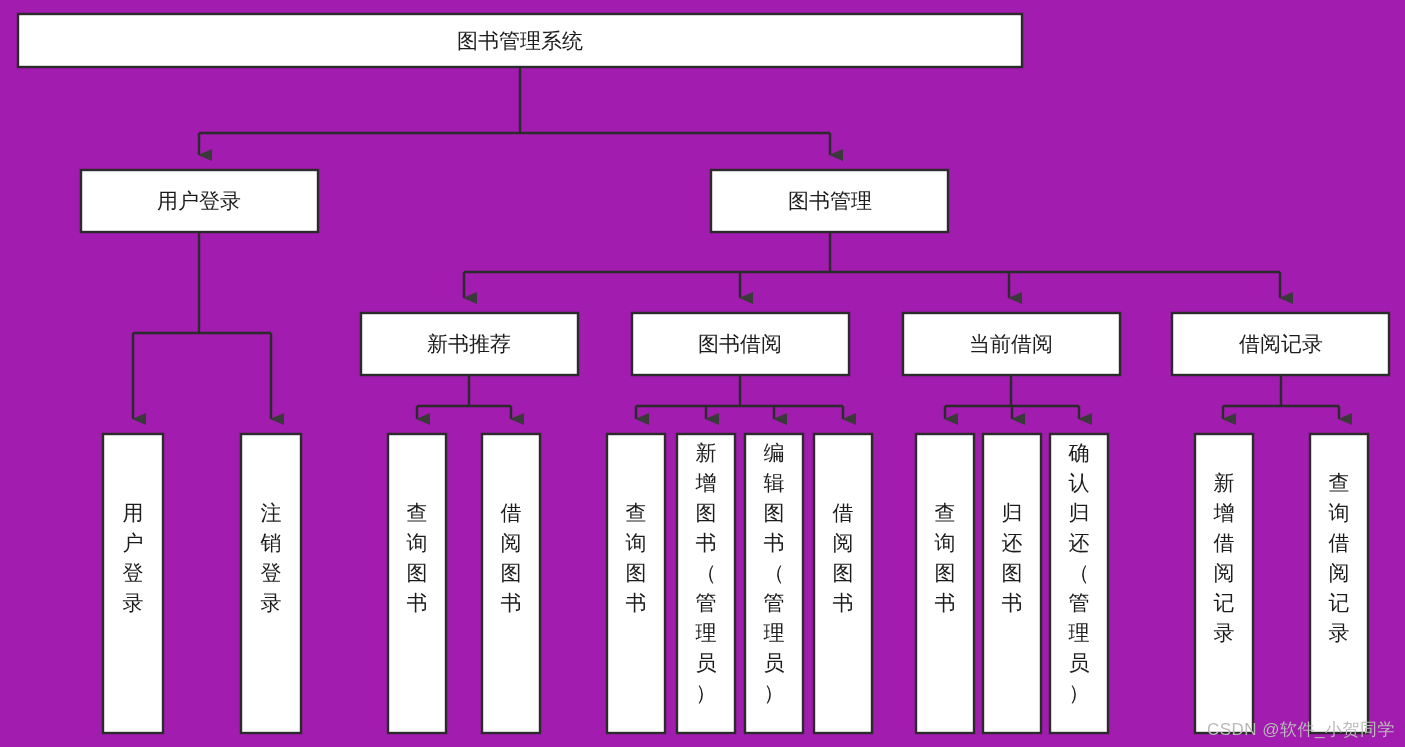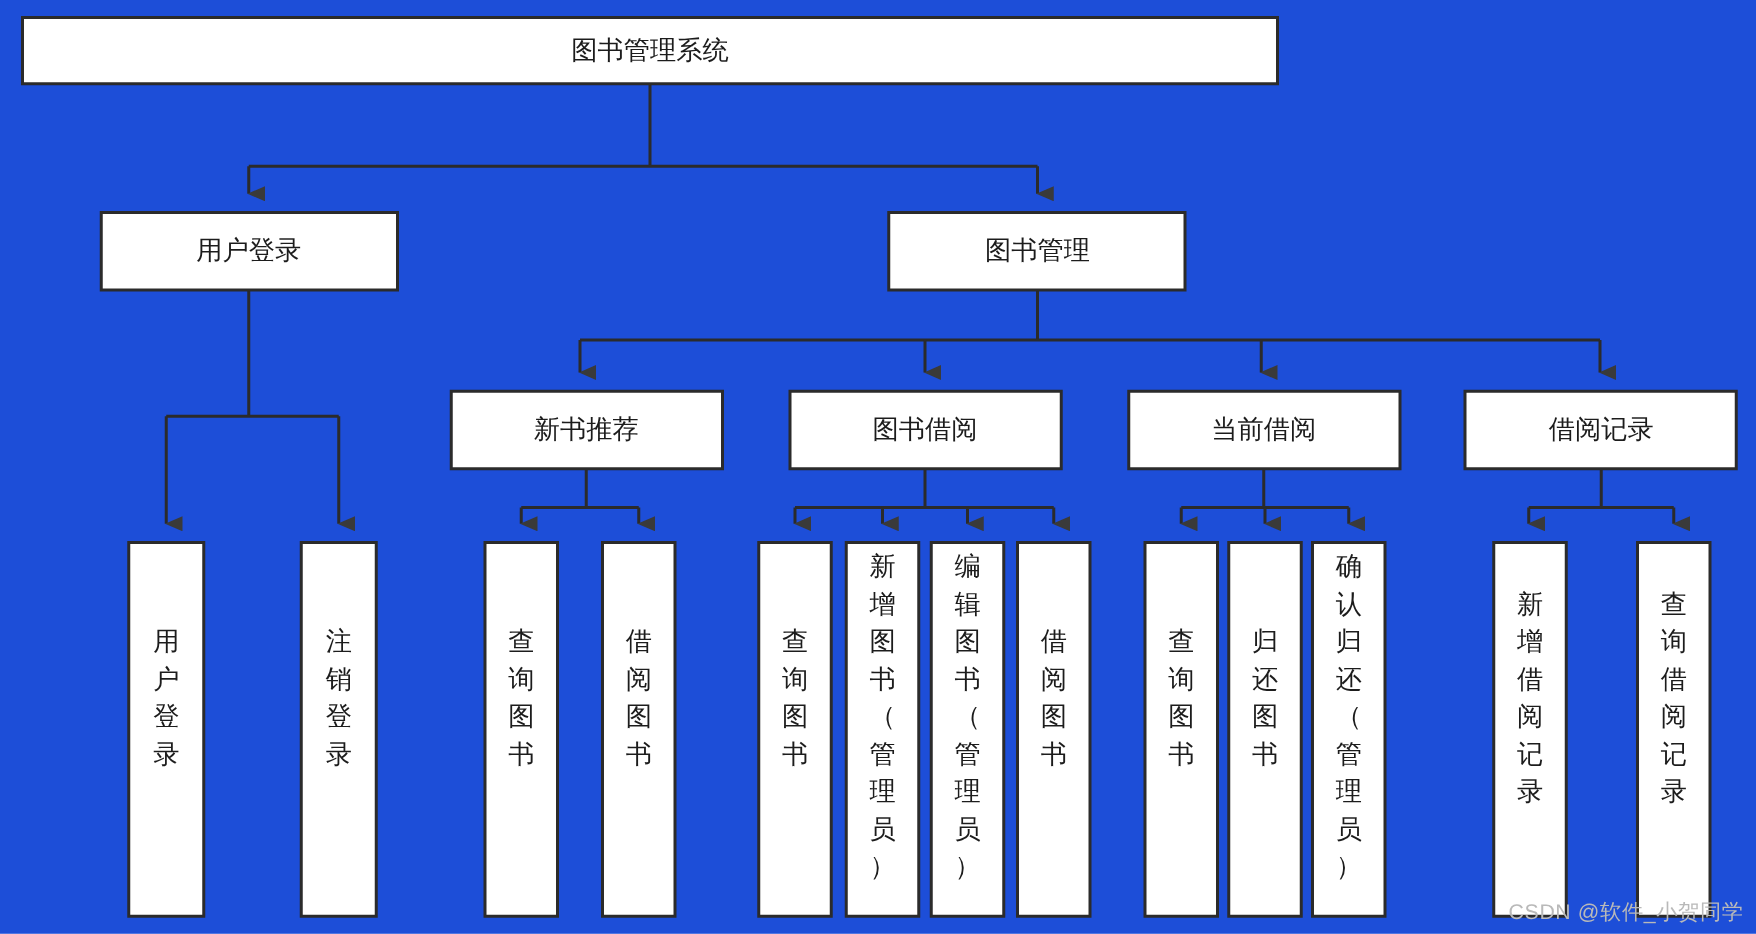--- a/index.html
+++ b/index.html
@@ -10,21 +10,21 @@
   body {
     width: 1405px;
     height: 747px;
     font-family: "Liberation Sans", "DejaVu Sans", sans-serif;
     overflow: hidden;
   }
   #diagram-root {
     position: relative;
     width: 1405px;
     height: 747px;
-    background: #1d4ed8;
+    background: #a21caf;
   }
   svg#tree-svg {
     position: absolute;
     left: 0;
     top: 0;
     width: 1405px;
     height: 747px;
   }
   .node-box {
     fill: #ffffff;

